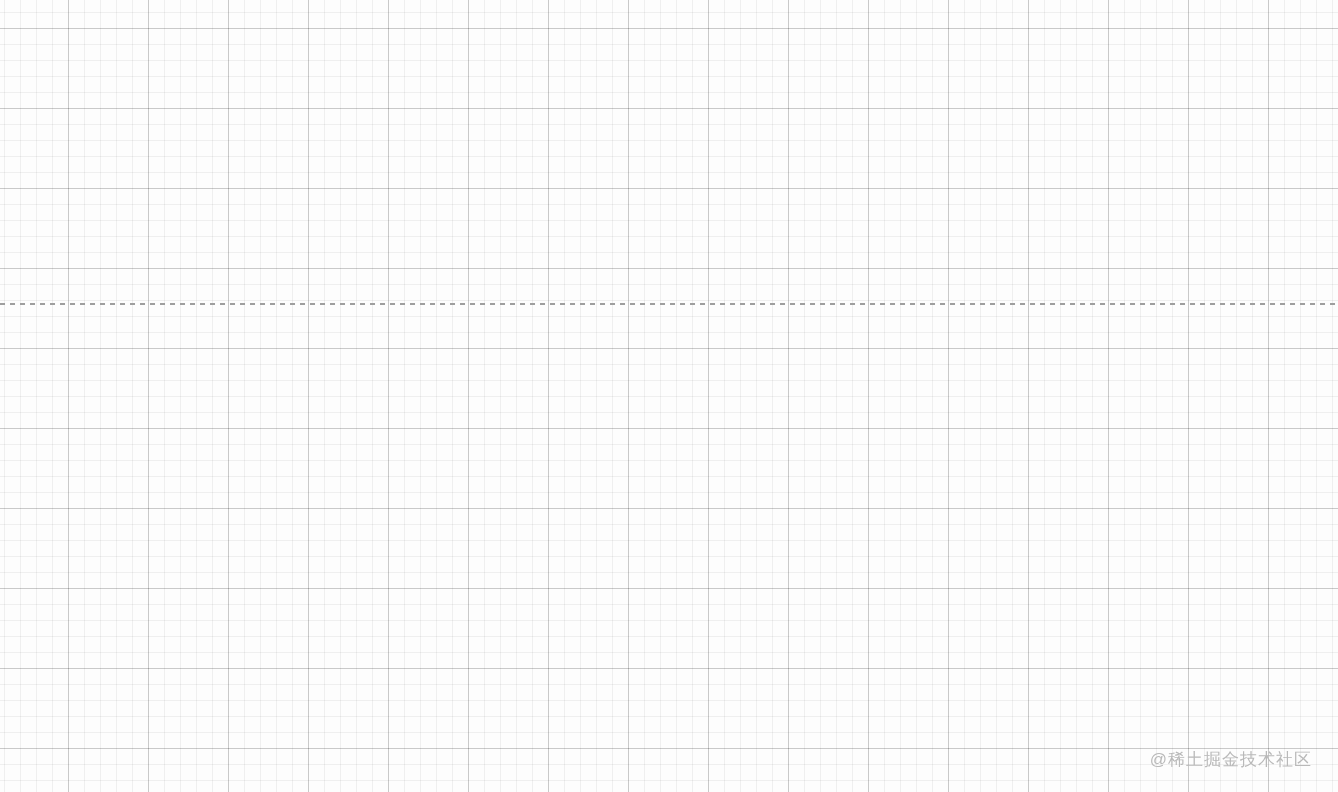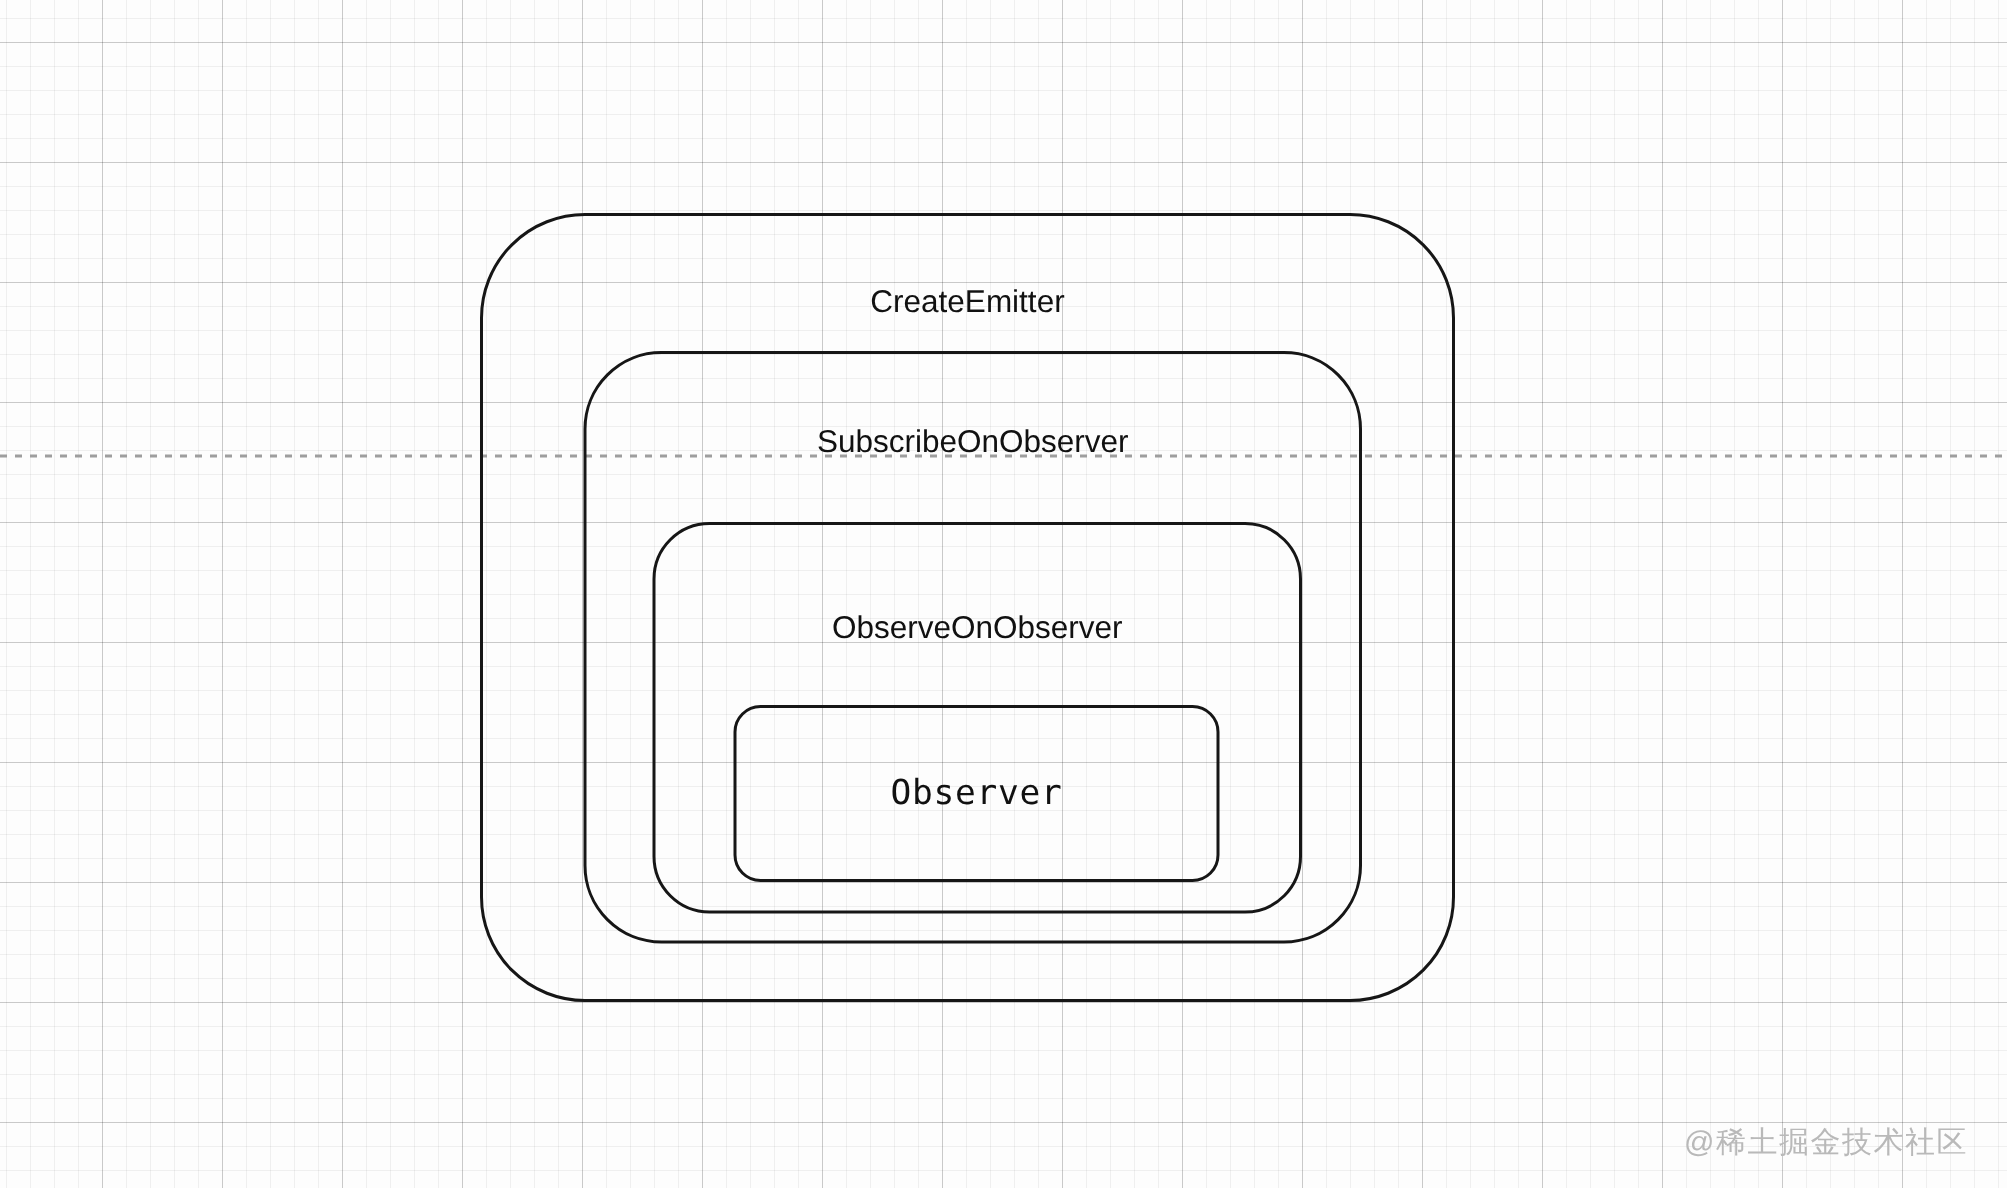--- a/index.html
+++ b/index.html
@@ -61,46 +61,30 @@
     top: 50%;
     transform: translateY(-50%);
     font-family: "DejaVu Sans Mono", monospace;
     font-size: 23px;
     letter-spacing: 0.5px;
   }
   .watermark {
     position: absolute;
     right: 26px;
     top: 748px;
-    font-size: 20px;
+    font-size: 17px;
     color: #b9b9b9;
     letter-spacing: 1px;
     z-index: 4;
     user-select: none;
   }
 </style>
 </head>
 <body>
 
 <div class="canvas">
 
   <div class="divider"></div>
 
-  <div class="box box-1">
-    <div class="box-label">CreateEmitter</div>
-
-    <div class="box box-2">
-      <div class="box-label">SubscribeOnObserver</div>
-
-      <div class="box box-3">
-        <div class="box-label">ObserveOnObserver</div>
-
-        <div class="box box-4">
-          <div class="box-label">Observer</div>
-        </div>
-
-      </div>
-    </div>
-  </div>
 
   <div class="watermark">@稀土掘金技术社区</div>
 
 </div>
 
 </body></html>

